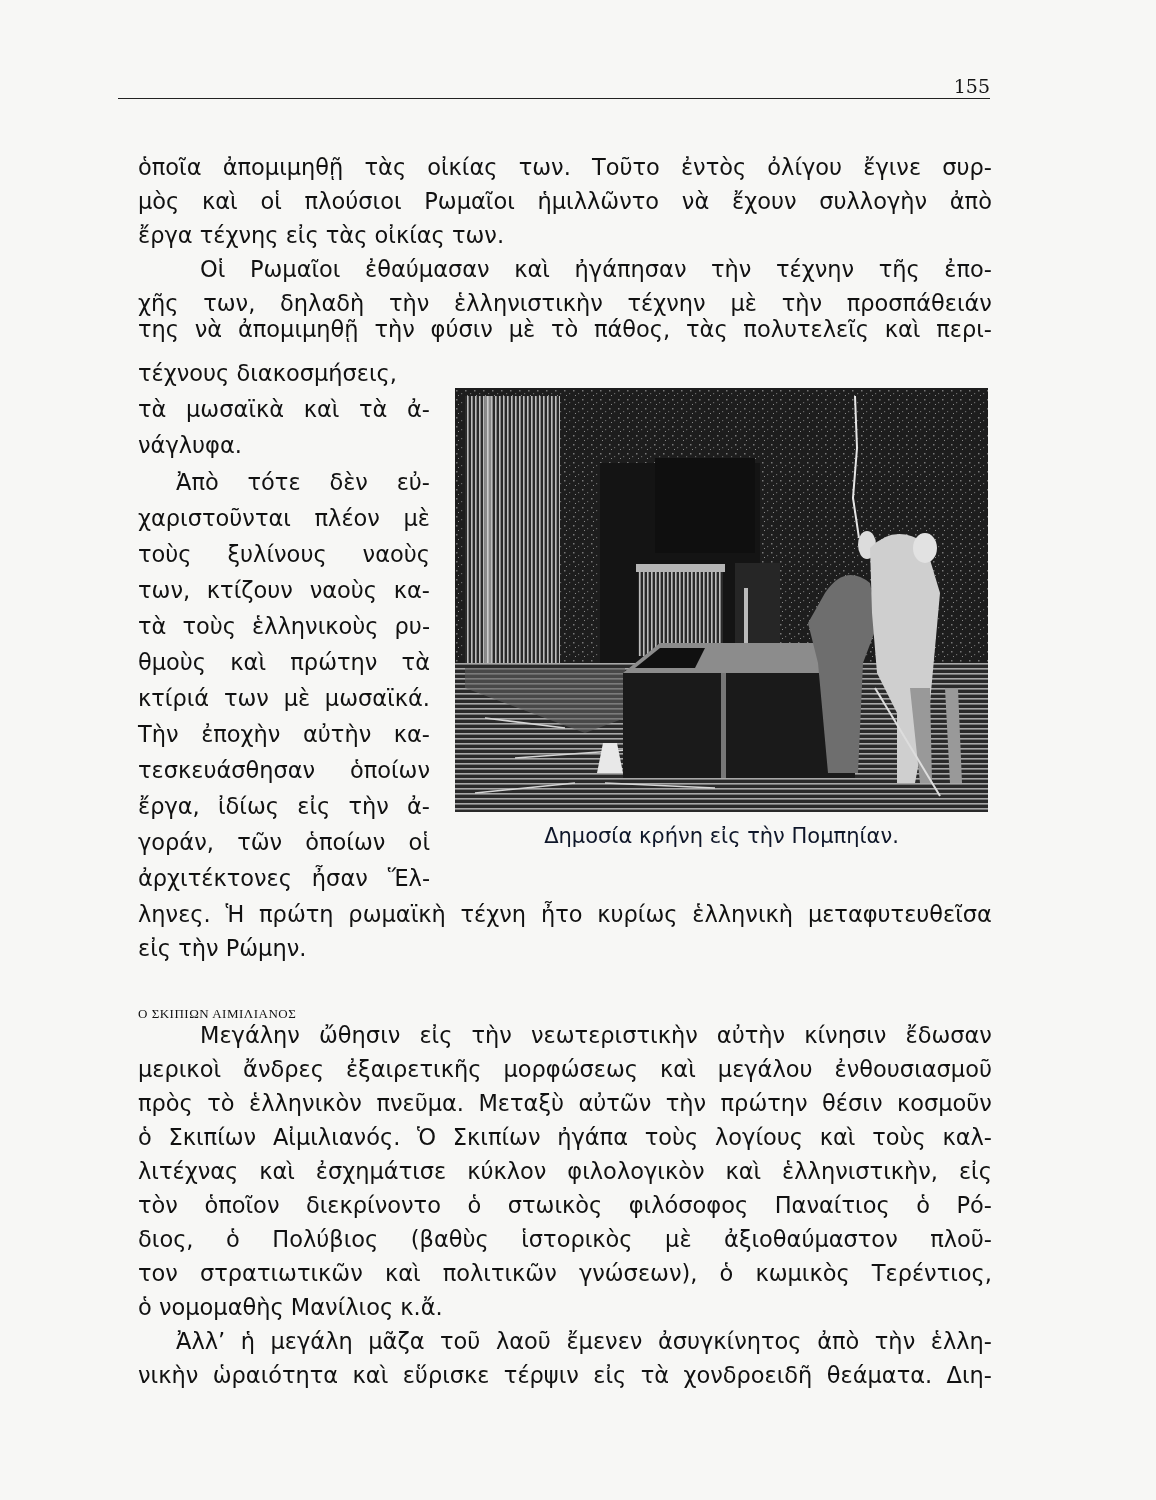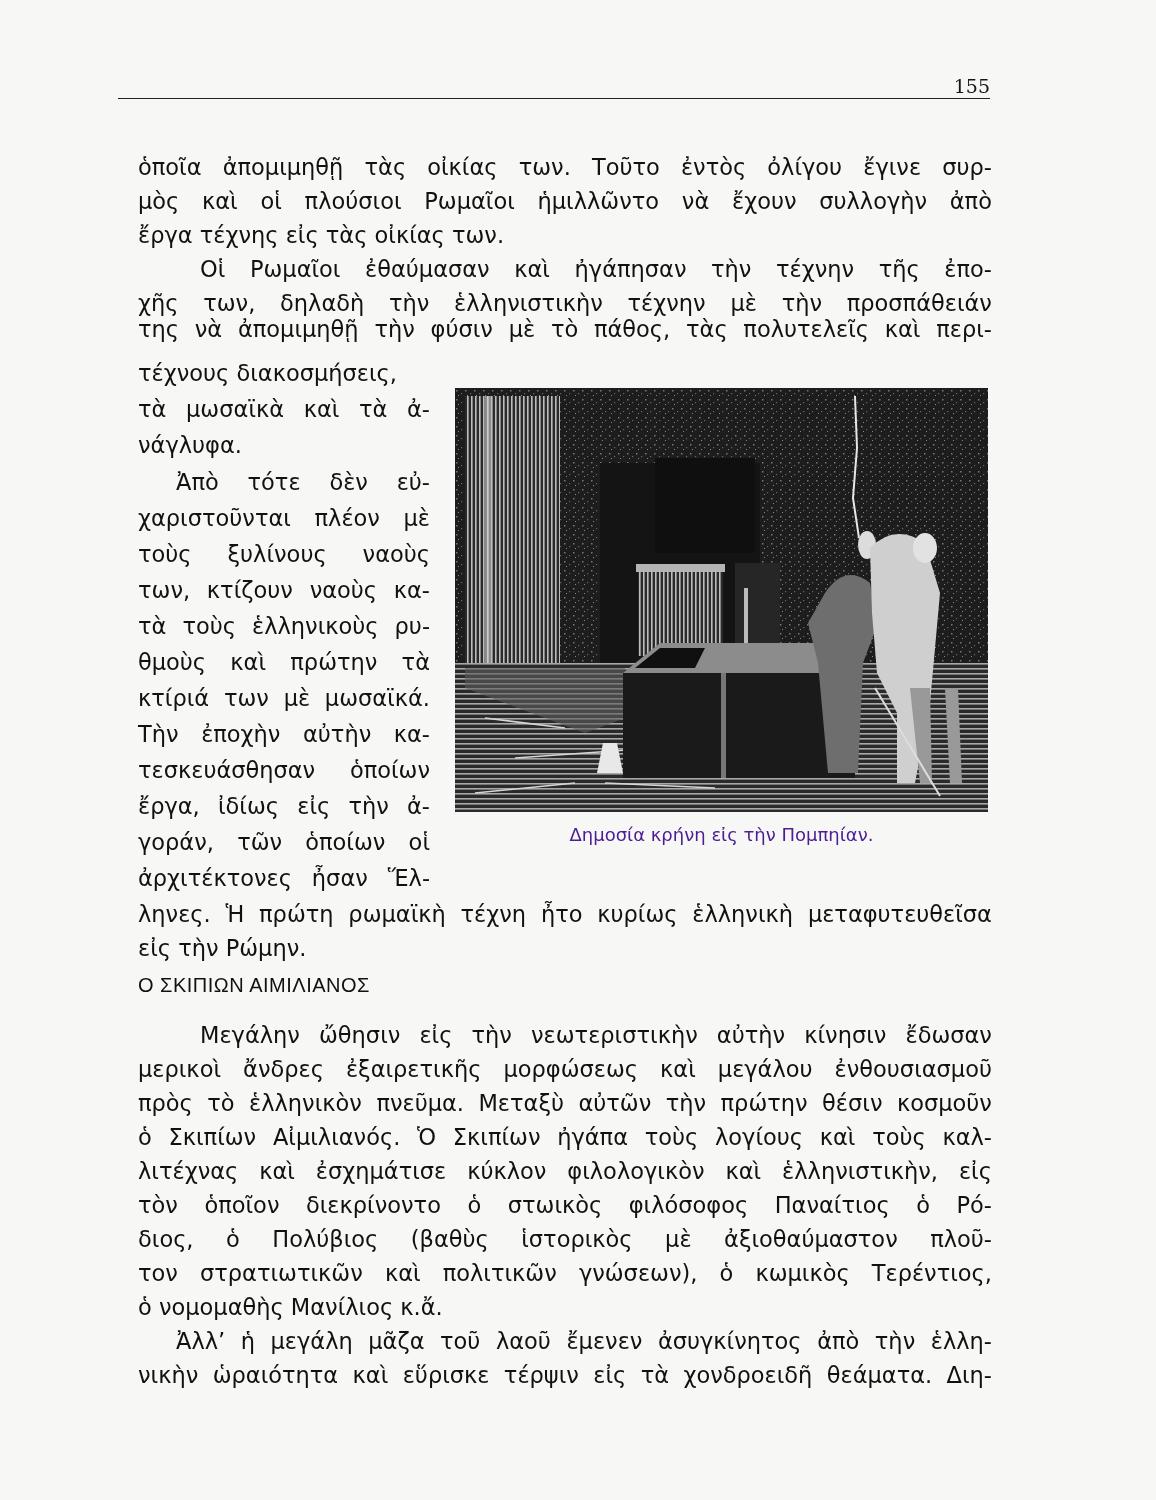--- a/index.html
+++ b/index.html
@@ -37,25 +37,25 @@
   .line.last { justify-content: flex-start; }
   .line.indent { padding-left: 62px; box-sizing: border-box; }
   .line span.w { display: inline-block; }
   .figure {
     position: absolute; left: 455px; top: 388px; width: 533px; height: 424px;
     background: #1b1b1b;
     overflow: hidden;
   }
   .caption {
     position: absolute; left: 455px; top: 824px; width: 533px; text-align: center;
-    font-family: "DejaVu Sans", sans-serif; font-size: 18px; color: #4c1d95;
+    font-family: "DejaVu Sans", sans-serif; font-size: 21px; color: #0f172a;
   }
   .heading {
-    position: absolute; left: 138px; top: 968px;
-    font-family: Liberation Sans, sans-serif; font-size: 20px; letter-spacing: 0.5px;
+    position: absolute; left: 138px; top: 997px;
+    font-family: Liberation Serif, serif; font-size: 13px; letter-spacing: 0.5px;
   }
 </style>
 </head>
 <body>
 
 <div class="header">
   <span class="pageno">155</span>
 </div>
 <div class="header-rule"></div>
 

